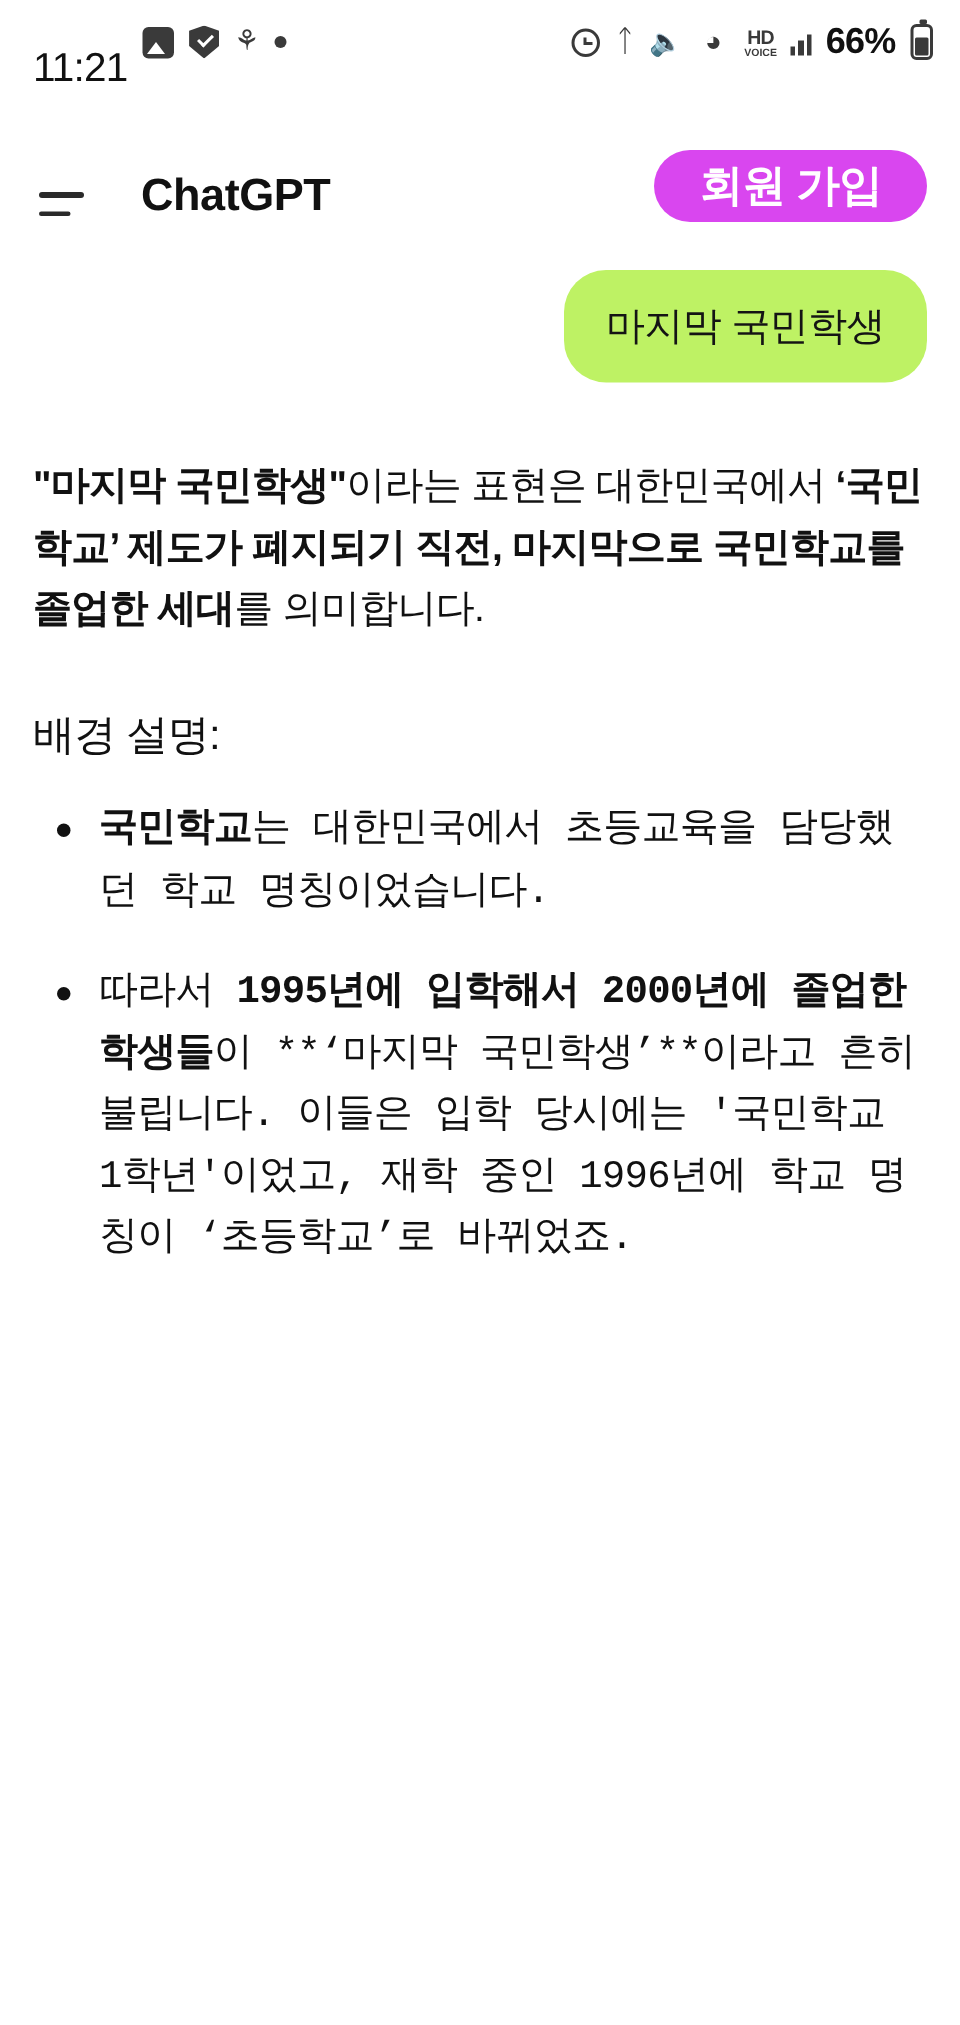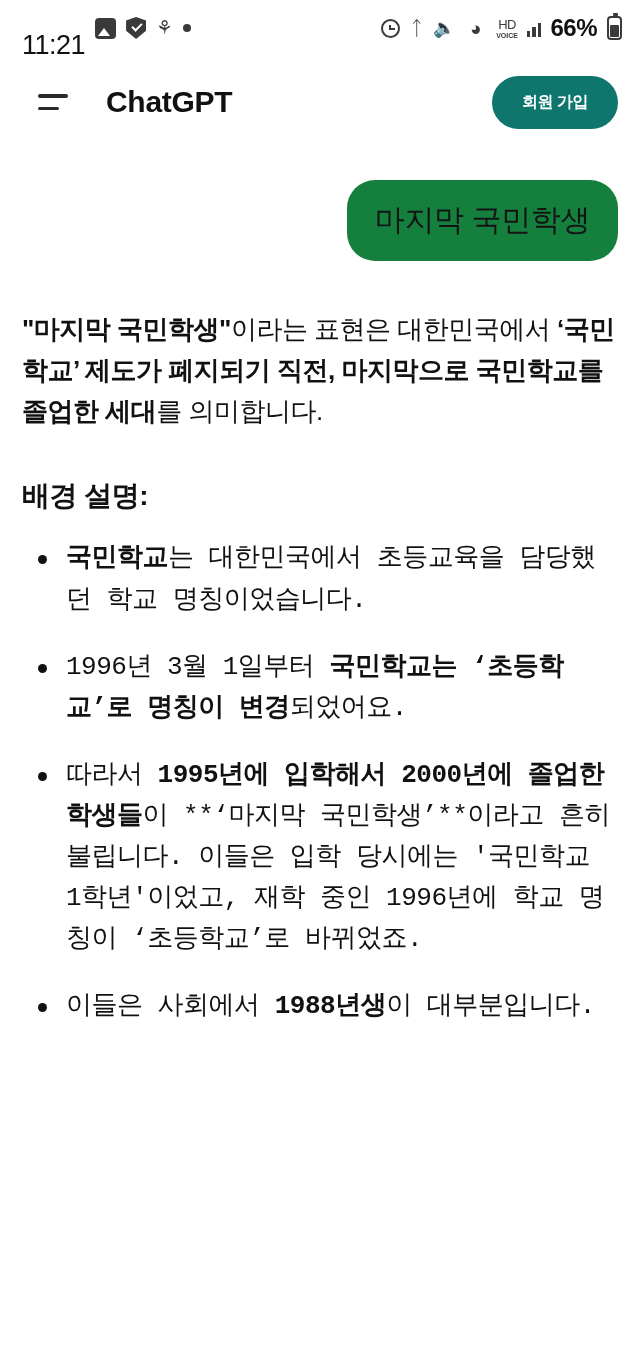--- a/index.html
+++ b/index.html
@@ -96,21 +96,21 @@
   }
   .ico-wifi {
     width: 23px; height: 19px;
     color: #3a3a3a; font-size: 19px; line-height: 19px; text-align: center;
   }
   .ico-hd {
     display: flex; flex-direction: column; align-items: center;
     line-height: 1;
   }
   .ico-hd .hd-top {
-    font-size: 13px; font-weight: 400; letter-spacing: -0.5px; color: #3a3a3a;
+    font-size: 13px; font-weight: 700; letter-spacing: -0.5px; color: #3a3a3a;
   }
   .ico-hd .hd-bot {
     font-size: 7px; font-weight: 700; color: #3a3a3a; margin-top: 1px;
   }
   .ico-sig {
     display: flex; align-items: flex-end; gap: 2px; height: 18px;
   }
   .ico-sig i { width: 3.5px; background: #3a3a3a; display: block; }
   .ico-sig i:nth-child(1) { height: 6px; }
   .ico-sig i:nth-child(2) { height: 10px; }
@@ -128,80 +128,79 @@
   }
   .ico-batt::after {
     content: ""; position: absolute; left: 1px; right: 1px; bottom: 1px;
     height: 62%; background: #3a3a3a; border-radius: 1px;
   }
 
   
   .appbar {
     height: 92px;
     display: flex;
-    align-items: center;
+    align-items: flex-end;
     padding: 0 22px 0 26px;
-    margin-left: 12px;
   }
   .hamburger {
     width: 34px; height: 24px;
     display: flex; flex-direction: column; justify-content: center; gap: 9px;
     cursor: pointer;
   }
   .hamburger i { display: block; height: 3.5px; background: #2a2a2a; border-radius: 2px; }
   .hamburger i:nth-child(1) { width: 30px; }
   .hamburger i:nth-child(2) { width: 21px; }
   .app-title {
     font-size: 30px;
     font-weight: 700;
     letter-spacing: -0.3px;
     margin-left: 34px;
     color: #111;
   }
   .signup-btn {
     margin-left: auto;
-    background: #0f766e;
+    background: #d946ef;
     color: #ffffff;
-    font-size: 16px;
+    font-size: 29px;
     font-weight: 700;
     border: none;
     border-radius: 999px;
-    padding: 16px 30px;
+    padding: 4px 30px;
     letter-spacing: -0.5px;
     cursor: pointer;
     font-family: "Liberation Sans", sans-serif;
   }
 
   
   .thread {
     padding: 32px 22px 0 22px;
   }
   .user-row { display: flex; justify-content: flex-end; }
   .user-bubble {
-    background: #15803d;
+    background: #bef264;
     border-radius: 28px;
     padding: 20px 28px;
-    font-size: 30px;
+    font-size: 26px;
     letter-spacing: -0.4px;
     color: #141414;
     max-width: 80%;
   }
 
   .assistant {
     margin-top: 48px;
     font-size: 26px;
     line-height: 1.58;
     letter-spacing: -0.5px;
     color: #111;
   }
   .assistant p { margin: 0 0 8px 0; }
   .assistant strong { font-weight: 700; }
   .assistant h3 {
     font-size: 28px;
-    font-weight: 700;
+    font-weight: 400;
     margin: 42px 0 20px 0;
     letter-spacing: -0.5px;
   }
   ul.bullets {
     margin: 0;
     padding: 0 0 0 40px;
     list-style: none;
     font-family: Liberation Mono, monospace;
   }
   ul.bullets > li {
@@ -264,22 +263,20 @@
   <div class="user-row">
     <div class="user-bubble">마지막 국민학생</div>
   </div>
 
   <div class="assistant">
     <p><strong>"마지막 국민학생"</strong><span>이라는 표현은 대한민국에서 </span><strong>‘국민학교’ 제도가 폐지되기 직전, 마지막으로 국민학교를 졸업한 세대</strong><span>를 의미합니다.</span></p>
 
     <h3>배경 설명:</h3>
     <ul class="bullets">
         <li><strong>국민학교</strong><span>는 대한민국에서 초등교육을 담당했던 학교 명칭이었습니다.</span></li>
-        <li><span>1996년 3월 1일부터 </span><strong>국민학교는 ‘초등학교’로 명칭이 변경</strong><span>되었어요.</span></li>
         <li><span>따라서 </span><strong>1995년에 입학해서 2000년에 졸업한 학생들</strong><span>이 **‘마지막 국민학생’**이라고 흔히 불립니다. 이들은 입학 당시에는 '국민학교 1학년'이었고, 재학 중인 1996년에 학교 명칭이 ‘초등학교’로 바뀌었죠.</span></li>
       </ul>
 
     <ul class="bullets tight">
-        <li><span>이들은 사회에서 </span><strong>1988년생</strong><span>이 대부분입니다.</span></li>
       </ul>
   </div>
 
 </div>
 
 </body></html>

